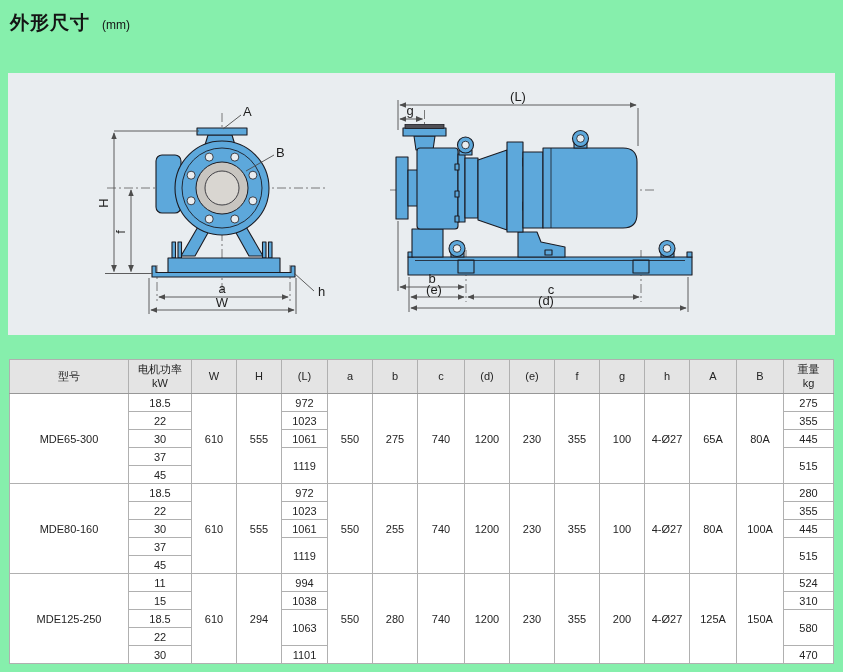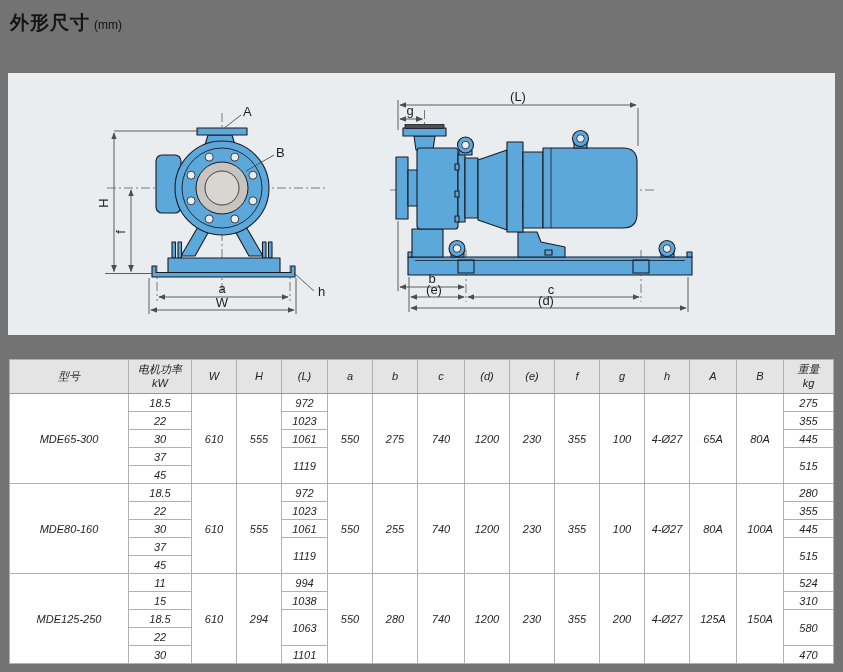--- a/index.html
+++ b/index.html
@@ -1,25 +1,25 @@
 <!DOCTYPE html>
 <html><head>
 <meta charset="utf-8">
 <style>
   html,body{margin:0;padding:0;background:#fff;}
-  .page{position:relative;width:843px;height:672px;background:#737373;overflow:hidden;
+  .page{position:relative;width:843px;height:672px;background:#86efac;overflow:hidden;
         font-family:"Liberation Sans",sans-serif;color:#222;}
   .title-row{position:absolute;left:10px;top:10px;display:flex;align-items:baseline;}
   .title-main{font-size:19px;font-weight:bold;color:#141414;letter-spacing:1px;}
-  .title-unit{font-size:12px;color:#141414;margin-left:4px;}
+  .title-unit{font-size:12px;color:#141414;margin-left:12px;}
   .diagram-panel{position:absolute;left:8px;top:73px;width:827px;height:262px;background:#e9edf0;}
   .diagram-panel svg{position:absolute;}
   svg text{font-family:"Liberation Sans",sans-serif;font-size:13px;fill:#1d1d1d;}
   table.dim{position:absolute;left:9px;top:359px;border-collapse:collapse;table-layout:fixed;
-            width:824px;border:1.5px solid #848484;font-style:italic;}
+            width:824px;border:1.5px solid #848484;}
   table.dim th,table.dim td{border:1px solid #b0b0b0;text-align:center;vertical-align:middle;
             padding:0;font-size:11px;color:#242424;font-weight:normal;overflow:hidden;}
   table.dim thead th{background:#e4e4e4;height:33px;border-bottom:1px solid #979797;line-height:1.25;}
   table.dim tbody td{height:17px;background:#fff;}
   td.model-cell{font-weight:bold;font-size:11px;}
 </style>
 </head>
 <body>
 
 <div class="page">

